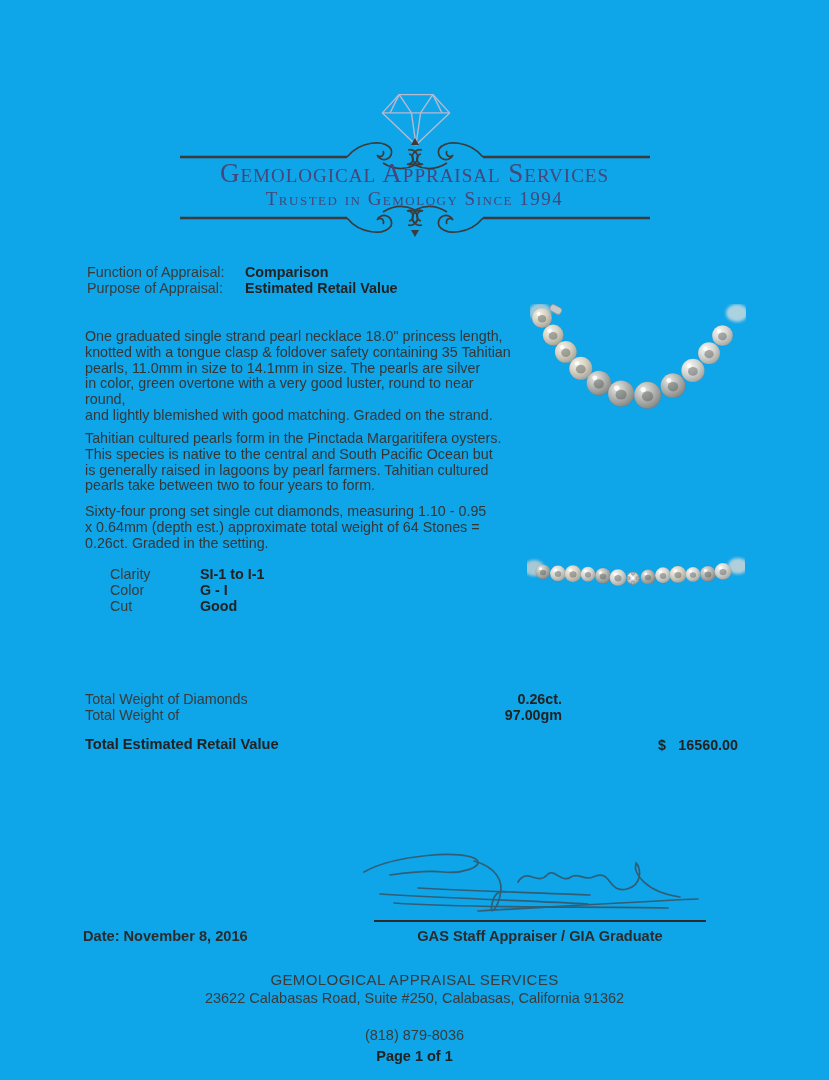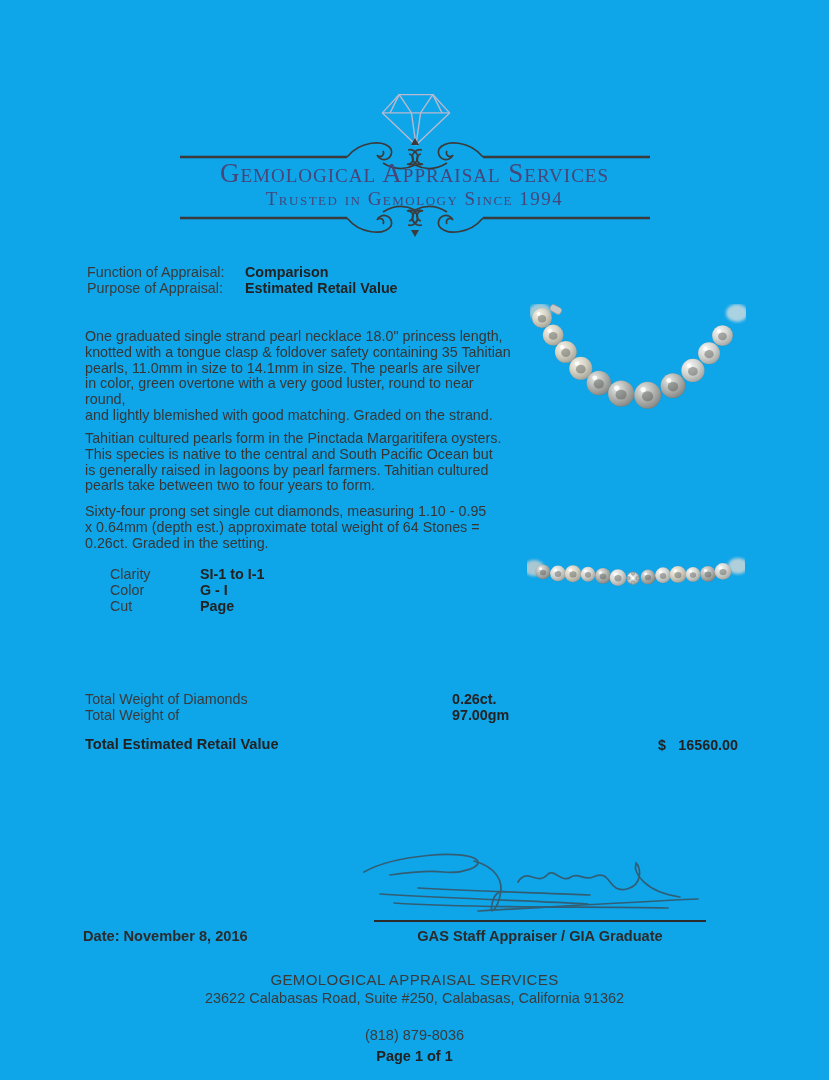--- a/index.html
+++ b/index.html
@@ -34,21 +34,21 @@
   }
   .p1{top:329px;} .p2{top:431px;} .p3{top:504px;}
 
   
   .grading{top:566px; left:110px; font-size:14.3px; line-height:16.2px;}
   .grading .lbl{display:inline-block; width:90px; color:#3a3a3a;}
   .grading .val{font-weight:700; color:#222;}
 
   
   .tot-lbl{left:85px; font-size:14.3px; color:#3a3a3a;}
-  .tot-val{left:452px; width:110px; text-align:left; font-size:14.3px; font-weight:700; color:#222;}
+  .tot-val{left:452px; width:110px; text-align:right; font-size:14.3px; font-weight:700; color:#222;}
   .retail-lbl{top:736px; left:85px; font-size:14.6px; font-weight:700; color:#222;}
   .currency{top:737px; left:658px; font-size:14.3px; font-weight:700; color:#222;}
   .retail-val{top:737px; left:668px; width:70px; text-align:right; font-size:14.3px; font-weight:700; color:#222;}
 
   
   .sig-line{top:920px; left:374px; width:332px; border-top:2px solid #2b2b2b; height:0;}
   .sig-date{top:928px; left:83px; font-size:14.6px; font-weight:700; color:#2b2b2b;}
   .sig-title{top:928px; left:375px; width:330px; text-align:center; font-size:14.6px; font-weight:700; color:#2b2b2b;}
 
   
@@ -192,21 +192,21 @@
   </svg>
 
   <div class="abs grading">
     <div>
       <span class="lbl">Clarity</span><span class="val">SI-1 to I-1</span>
     </div>
     <div>
       <span class="lbl">Color</span><span class="val">G - I</span>
     </div>
     <div>
-      <span class="lbl">Cut</span><span class="val">Page</span>
+      <span class="lbl">Cut</span><span class="val">Good</span>
     </div>
   </div>
 
   <svg id="photo2" class="abs" style="left:527px; top:551px;" width="218" height="46" viewBox="0 0 218 46">
     <defs>
         <filter id="soft2">
           <feGaussianBlur stdDeviation="1.4"></feGaussianBlur>
         </filter>
       </defs>
     <ellipse cx="7" cy="17" rx="10" ry="8" fill="#cfd1ce" opacity="0.8" filter="url(#soft2)"></ellipse>

